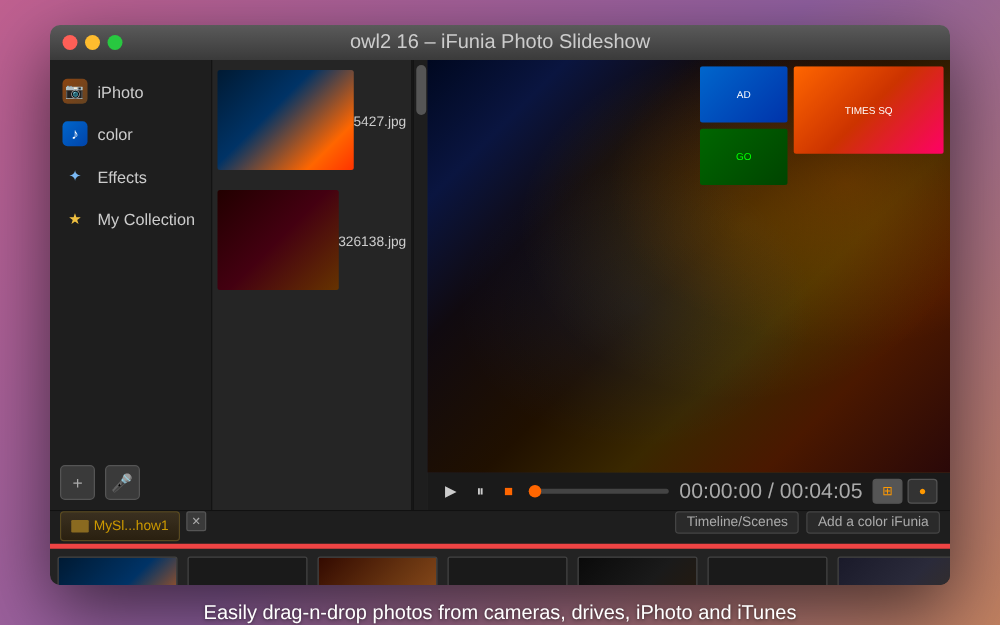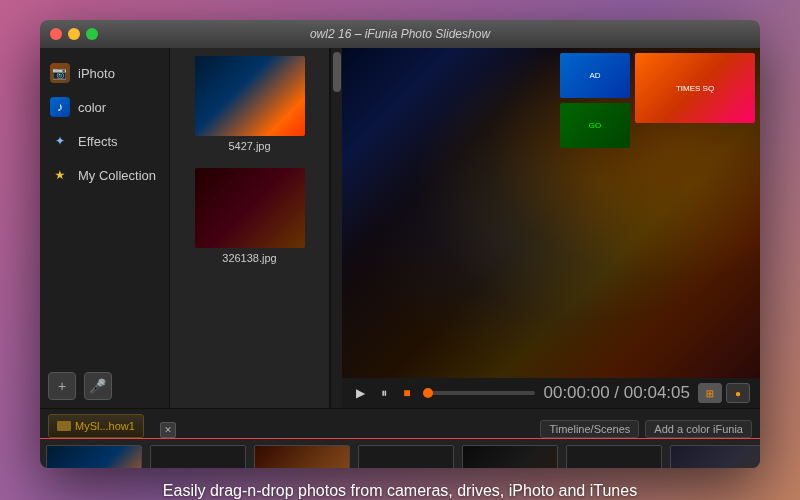--- a/index.html
+++ b/index.html
@@ -40,22 +40,21 @@
     .tl { width: 12px; height: 12px; border-radius: 50%; }
     .tl-red { background: #ff5f57; }
     .tl-yellow { background: #febc2e; }
     .tl-green { background: #28c840; }
 
     .titlebar-title {
       position: absolute;
       left: 50%;
       transform: translateX(-50%);
       color: #ccc;
-      font-size: 12px;
-      font-style: italic;
+      font-size: 16px;
     }
 
     .app-body {
       display: flex;
       background: #2a2a2a;
       height: 360px;
     }
 
     
     .sidebar {
@@ -118,21 +117,21 @@
     .file-browser {
       width: 160px;
       background: #252525;
       border-right: 1px solid #111;
       display: flex;
       flex-direction: column;
     }
 
     .file-item {
       display: flex;
-      flex-direction: column;
+      flex-direction: row;
       align-items: center;
       padding: 8px 4px;
       cursor: pointer;
     }
 
     .file-thumb {
       width: 110px;
       height: 80px;
       background: #333;
       border-radius: 2px;
@@ -306,24 +305,24 @@
     
     .timeline-section {
       background: #232323;
       border-top: 1px solid #111;
     }
 
     .timeline-header {
       height: 30px;
       background: #1e1e1e;
       display: flex;
-      align-items: flex-end;
+      align-items: flex-start;
       padding: 0 8px;
-      gap: 12px;
-      border-bottom: 1px solid #ef4444;
+      gap: 1px;
+      border-bottom: 4px solid #ef4444;
     }
 
     .tab-btn {
       background: #2a2a2a;
       border: 1px solid #444;
       border-radius: 3px;
       padding: 2px 8px;
       color: #aaa;
       font-size: 11px;
       cursor: pointer;

